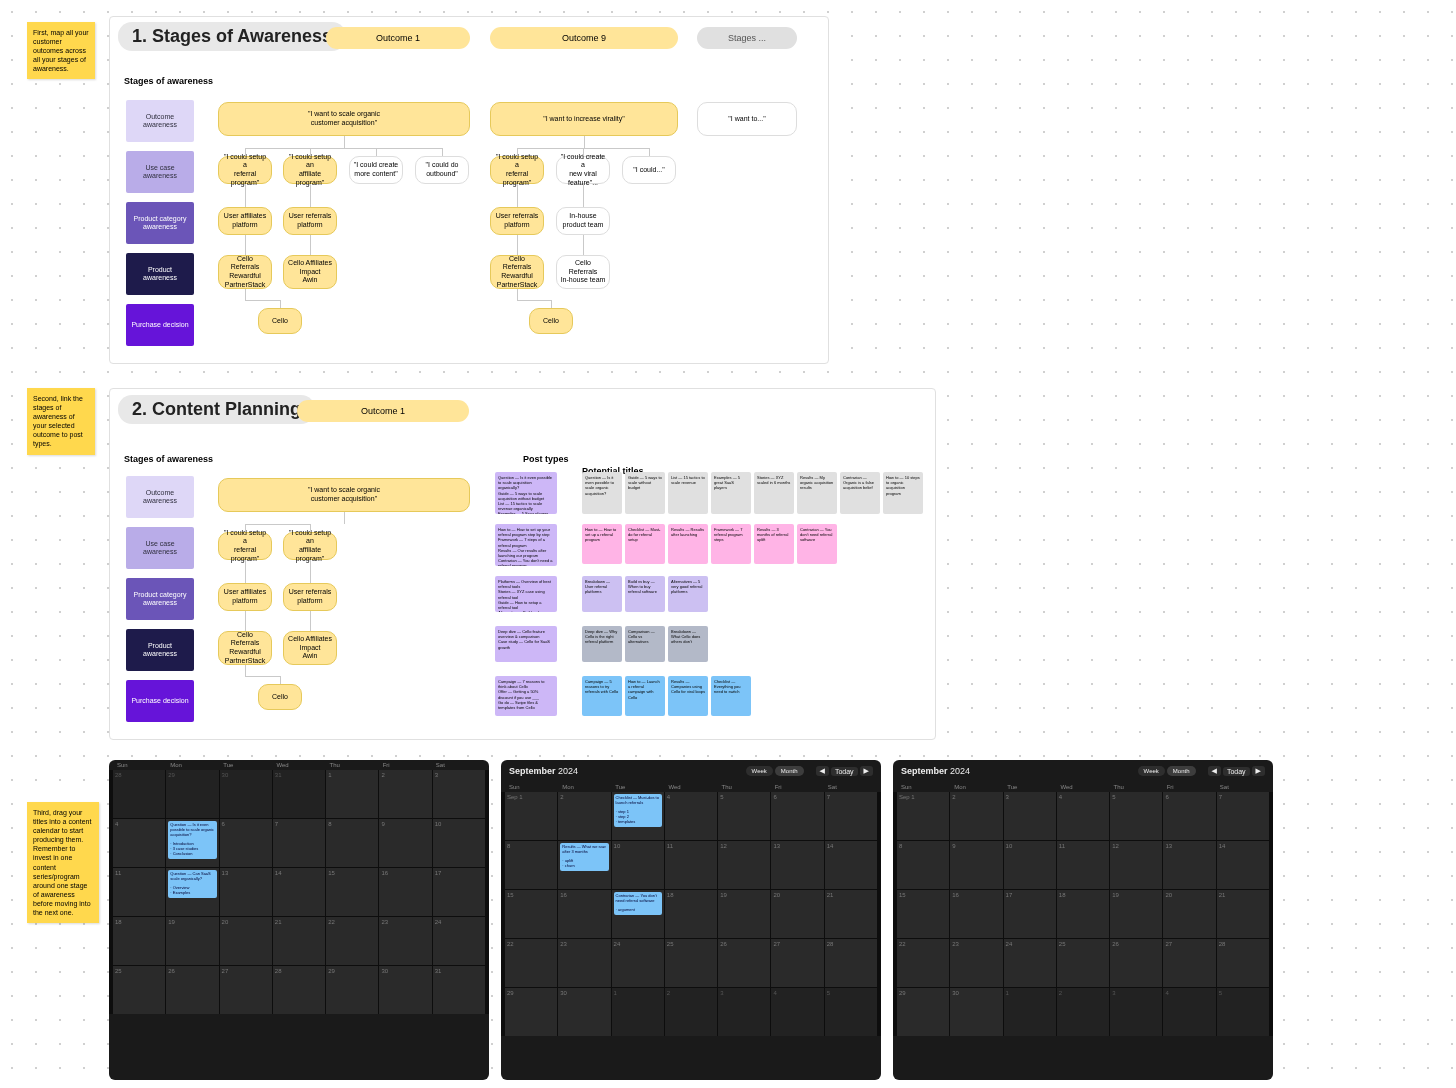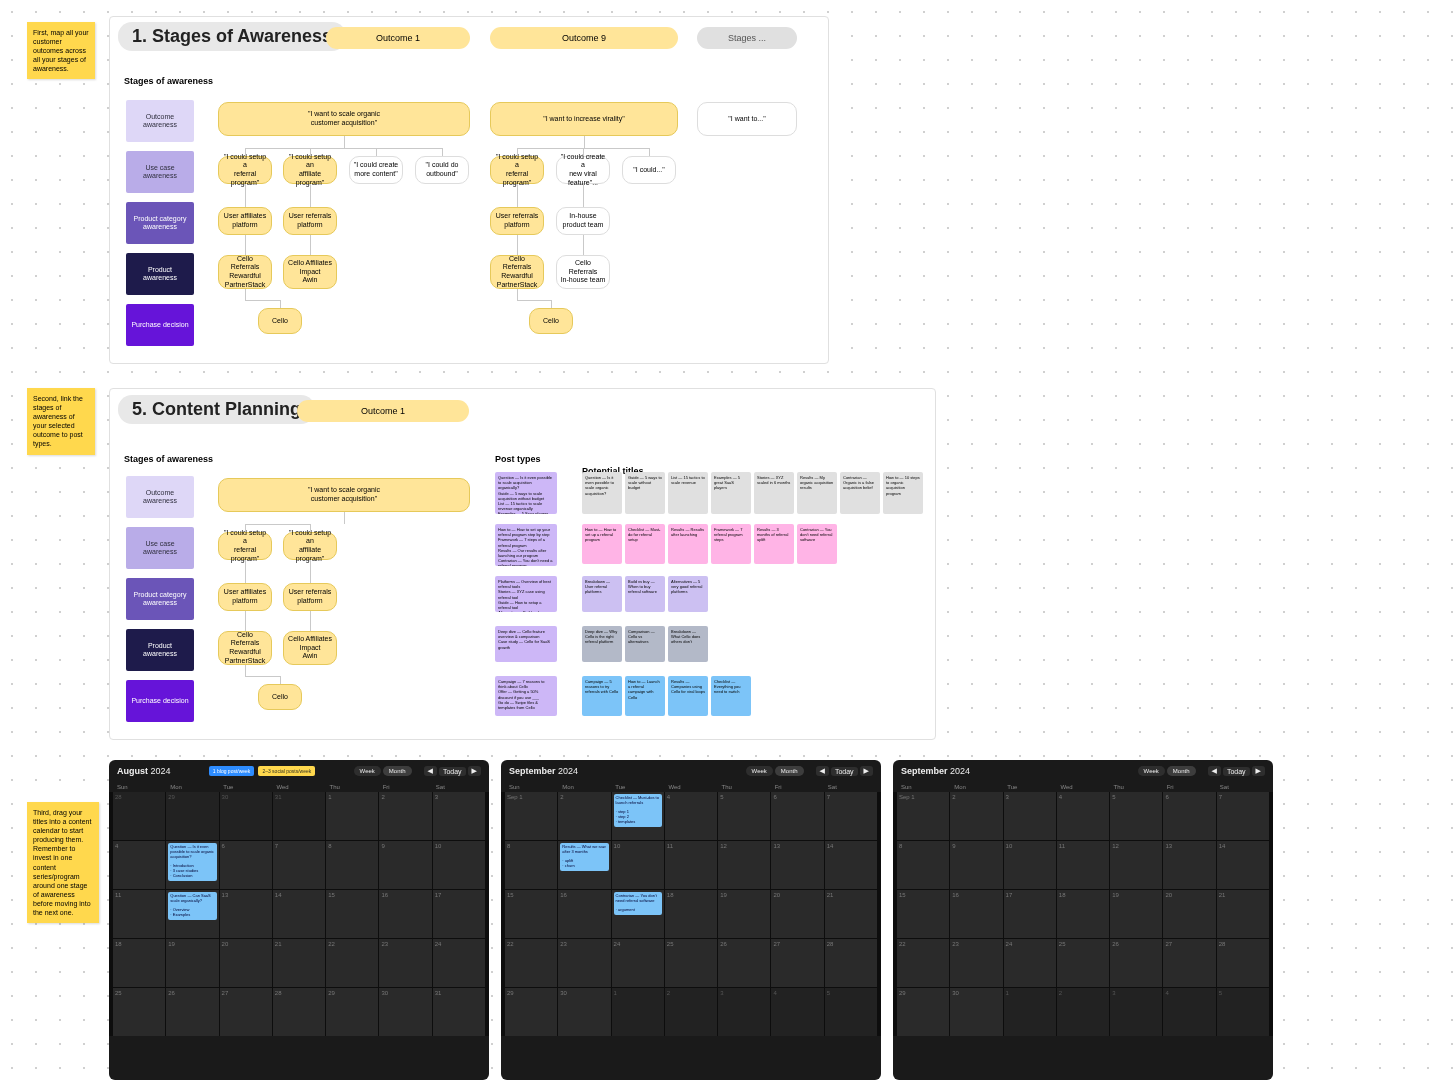--- a/index.html
+++ b/index.html
@@ -193,26 +193,26 @@
 <div class="vline" style="left:583px; top:235px; height:20px;"></div>
 <div class="vline" style="left:517px; top:289px; height:12px;"></div>
 <div class="hline" style="left:517px; top:300px; width:34px;"></div>
 <div class="vline" style="left:551px; top:300px; height:8px;"></div>
 
 <div class="node n-white" style="left:697px; top:102px; width:100px; height:34px;">"I want to..."</div>
 
 <div class="panel" style="left:109px; top:388px; width:827px; height:352px;"></div>
 
 <div class="section-header" style="left:118px; top:395px;">
-  <div class="section-title">5. Content Planning</div>
+  <div class="section-title">2. Content Planning</div>
 </div>
 <div class="pill pill-yellow" style="position:absolute; left:297px; top:400px; width:172px;">Outcome 1</div>
 
 <div class="heading" style="left:124px; top:454px;">Stages of awareness</div>
-<div class="heading" style="left:495px; top:454px;">Post types</div>
+<div class="heading" style="left:523px; top:454px;">Post types</div>
 <div class="heading" style="left:582px; top:454px;margin-top:12px;">Potential titles</div>
 
 <div class="row-label lvl1" style="left:126px; top:476px;">Outcome<br>awareness</div>
 <div class="row-label lvl2" style="left:126px; top:527px;">Use case<br>awareness</div>
 <div class="row-label lvl3" style="left:126px; top:578px;">Product category<br>awareness</div>
 <div class="row-label lvl4" style="left:126px; top:629px;">Product<br>awareness</div>
 <div class="row-label lvl5" style="left:126px; top:680px;">Purchase decision</div>
 
 <div class="node n-yellow" style="left:218px; top:478px; width:252px; height:34px;">"I want to scale organic<br>customer acquisition"</div>
 <div class="node n-yellow" style="left:218px; top:532px; width:54px; height:28px;">"I could setup a<br>referral program"</div>
@@ -262,35 +262,20 @@
     <div class="post-card pc-slate" style="left: 582px; top: 626px; width: 40px; height: 36px;">Deep dive — Why Cello is the right referral platform</div>
     <div class="post-card pc-slate" style="left: 625px; top: 626px; width: 40px; height: 36px;">Comparison — Cello vs alternatives</div>
     <div class="post-card pc-slate" style="left: 668px; top: 626px; width: 40px; height: 36px;">Breakdown — What Cello does others don't</div>
     <div class="post-card pc-blue" style="left: 582px; top: 676px; width: 40px; height: 40px;">Campaign — 5 reasons to try referrals with Cello</div>
     <div class="post-card pc-blue" style="left: 625px; top: 676px; width: 40px; height: 40px;">How to — Launch a referral campaign with Cello</div>
     <div class="post-card pc-blue" style="left: 668px; top: 676px; width: 40px; height: 40px;">Results — Companies using Cello for viral loops</div>
     <div class="post-card pc-blue" style="left: 711px; top: 676px; width: 40px; height: 40px;">Checklist — Everything you need to switch</div>
   </div>
 
 <div class="cal" id="cal-aug" style="left:109px; top:760px; width:380px; height:320px;">
-    <div class="cal-top">
-      <div class="mtitle"><b>August</b> 2024</div>
-      <div class="legend">
-        <span style="background:#2d8cff;color:#fff">1 blog post/week</span>
-        <span style="background:#ffd84d;color:#332">2–3 social posts/week</span>
-      </div>
-      <div class="seg">
-        <span class="tag">Week</span>
-        <span class="tag active">Month</span>
-        <span style="width:8px"></span>
-        <span class="btn">◀</span>
-        <span class="btn">Today</span>
-        <span class="btn">▶</span>
-      </div>
-    </div>
     <div class="days">
       <div>Sun</div>
       <div>Mon</div>
       <div>Tue</div>
       <div>Wed</div>
       <div>Thu</div>
       <div>Fri</div>
       <div>Sat</div>
     </div>
     <div class="grid">

